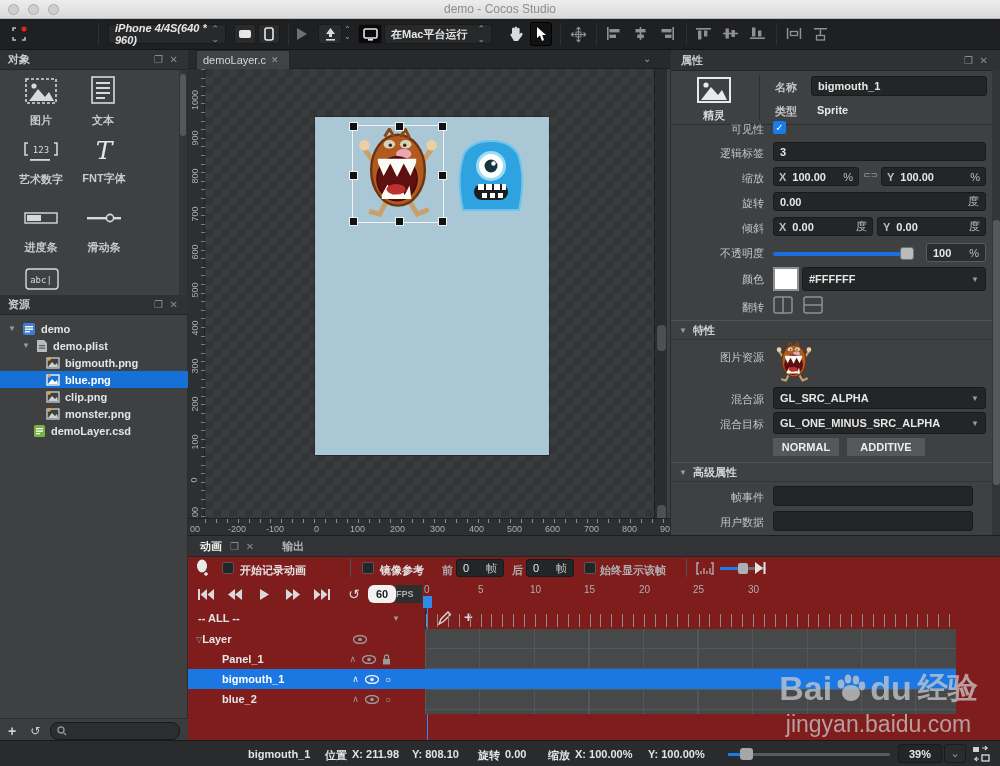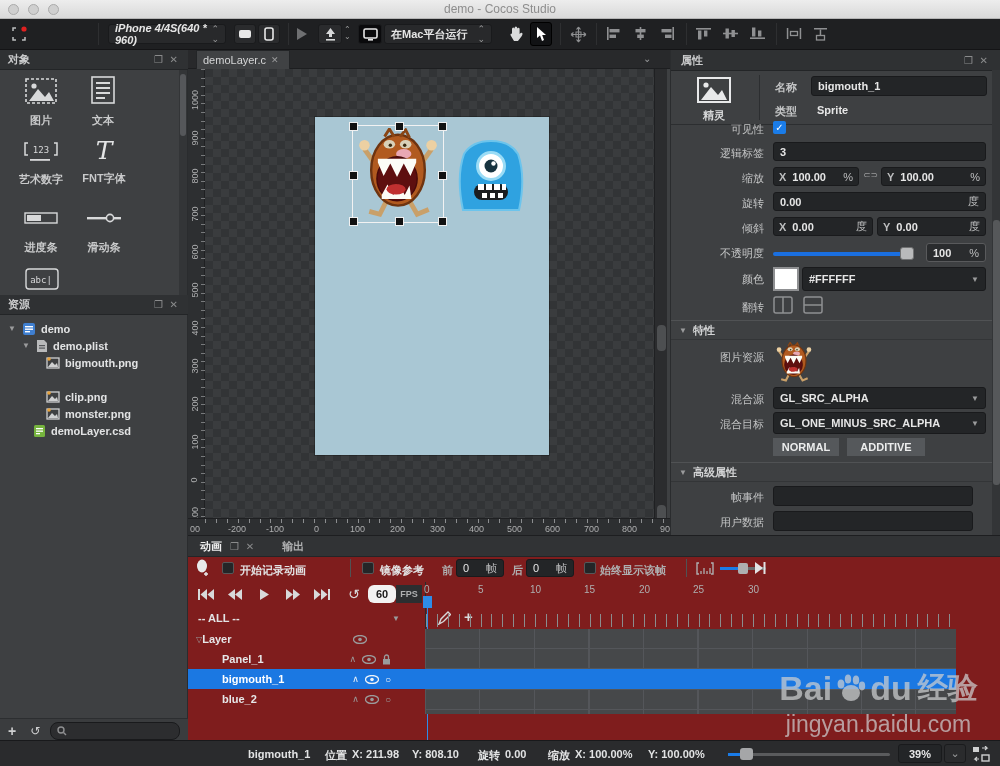--- a/index.html
+++ b/index.html
@@ -296,20 +296,28 @@
       <span style="margin-left:5px;color:#e2e3e4;font-weight:bold;">demo.plist</span>
     </div>
     <div class="abs flex" style="left:0;top:39px;width:188px;height:17px;">
       <svg width="14" height="12" viewBox="0 0 14 12" style="margin-left:46px;">
           <rect x="1" y="1" width="12" height="10" fill="none" stroke="#cfd0d1" stroke-width="1.3"></rect>
           <polygon points="2,10 6,5 9,8 11,6 12,10" fill="#cfd0d1"></polygon>
           <circle cx="3" cy="2" r="1.8" fill="#e8a33c"></circle>
         </svg>
       <span style="margin-left:5px;color:#e2e3e4;font-weight:bold;">bigmouth.png</span>
     </div>
+    <div class="abs flex" style="left:0;top:56px;width:188px;height:17px;background:#1670d6;">
+      <svg width="14" height="12" viewBox="0 0 14 12" style="margin-left:46px;">
+          <rect x="1" y="1" width="12" height="10" fill="none" stroke="#ffffff" stroke-width="1.3"></rect>
+          <polygon points="2,10 6,5 9,8 11,6 12,10" fill="#ffffff"></polygon>
+          <circle cx="3" cy="2" r="1.8" fill="#e8a33c"></circle>
+        </svg>
+      <span style="margin-left:5px;color:#ffffff;font-weight:bold;">blue.png</span>
+    </div>
     <div class="abs flex" style="left:0;top:73px;width:188px;height:17px;">
       <svg width="14" height="12" viewBox="0 0 14 12" style="margin-left:46px;">
           <rect x="1" y="1" width="12" height="10" fill="none" stroke="#cfd0d1" stroke-width="1.3"></rect>
           <polygon points="2,10 6,5 9,8 11,6 12,10" fill="#cfd0d1"></polygon>
           <circle cx="3" cy="2" r="1.8" fill="#e8a33c"></circle>
         </svg>
       <span style="margin-left:5px;color:#e2e3e4;font-weight:bold;">clip.png</span>
     </div>
     <div class="abs flex" style="left:0;top:90px;width:188px;height:17px;">
       <svg width="14" height="12" viewBox="0 0 14 12" style="margin-left:46px;">
@@ -593,21 +601,21 @@
         </svg>
       <svg class="abs" style="left:126px;top:7px;" width="16" height="11" viewBox="0 0 16 11">
           <polygon points="0,0 6.5,5.5 0,11" fill="#d8d9da"></polygon>
           <polygon points="7,0 13.5,5.5 7,11" fill="#d8d9da"></polygon>
           <rect x="14" y="0" width="2" height="11" fill="#d8d9da"></rect>
         </svg>
       <span class="abs" style="left:160px;top:4px;color:#d8d9da;font-size:14px;">↺</span>
       <div class="abs flex" style="left:180px;top:3px;width:28px;height:18px;background:#f2f2f2;border-radius:6px;justify-content:center;color:#1a1a1a;font-weight:bold;">
         <span>60</span>
       </div>
-      <div class="abs flex" style="left:208px;top:3px;width:26px;height:18px;background:#2c2e30;justify-content:center;color:#aeafb0;font-size:9px;font-weight:bold;">
+      <div class="abs flex" style="left:208px;top:3px;width:26px;height:18px;background:#2c2e30;color:#aeafb0;font-size:9px;font-weight:bold;">
         <span>FPS</span>
       </div>
     </div>
 
     <div class="abs" style="left:0;top:72px;width:237px;height:21px;">
       <div class="abs inp flex" style="left:4px;top:0;width:214px;height:20px;background:transparent;border:none;">
         <span style="font-weight:bold;color:#e2e3e4;">-- ALL --</span>
         <span class="ddarrow" style="font-size:8px;">▼</span>
       </div>
       <svg class="abs" style="left:250px;top:3px;" width="13" height="14" viewBox="0 0 13 14">

